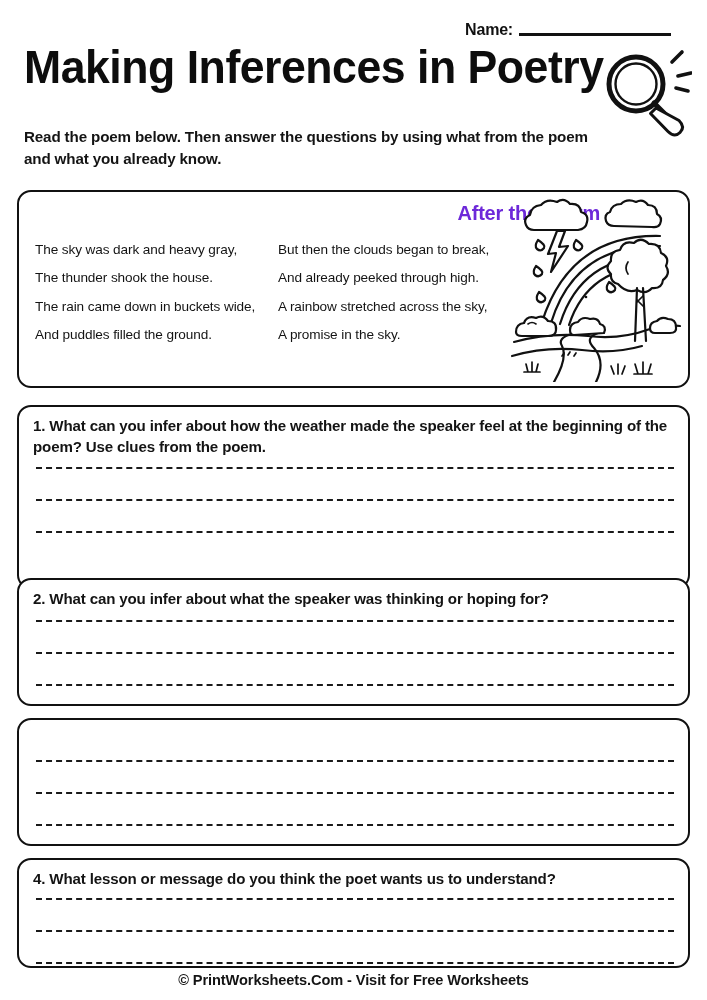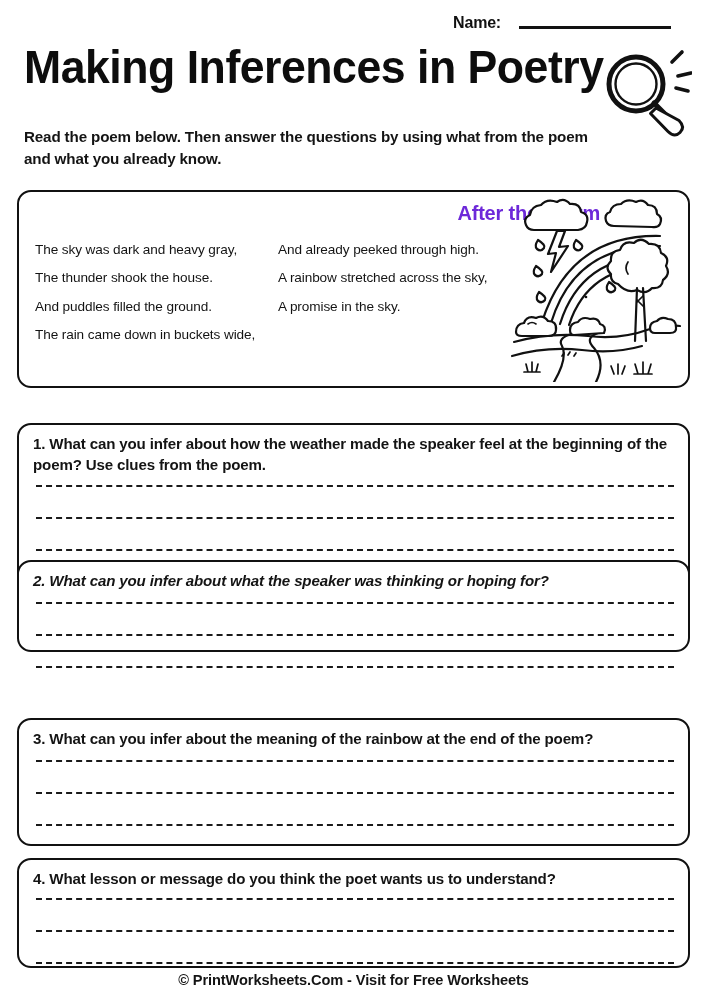--- a/index.html
+++ b/index.html
@@ -20,25 +20,25 @@
   .page {
     position: absolute;
     inset: 0;
     width: 707px;
     height: 1000px;
   }
 
   
   .name-row {
     position: absolute;
-    top: 15px;
+    top: 22px;
     right: 36px;
     display: flex;
     align-items: flex-end;
-    gap: 18px;
+    gap: 6px;
   }
   .name-label {
     font-family: "Liberation Sans", sans-serif;
     font-size: 16px;
     font-weight: 700;
     letter-spacing: -0.2px;
     line-height: 1;
     color: #111;
   }
   .name-line {
@@ -150,23 +150,23 @@
   .q-lines {
     position: absolute;
     left: 17px;
     right: 14px;
   }
   .ans-line {
     height: 0;
     border-bottom: 2px dashed #1a1a1a;
   }
 
-  .q1 { top: 423px; height: 184px; }
+  .q1 { top: 405px; height: 184px; }
   .q1 .q-lines { top: 60px; }
-  .q2 { top: 560px; height: 92px; font-style: italic; }
+  .q2 { top: 578px; height: 128px; }
   .q2 .q-lines { top: 40px; }
   .q3 { top: 718px; height: 128px; }
   .q3 .q-lines { top: 40px; }
   .q4 { top: 858px; height: 110px; }
   .q4 .q-lines { top: 38px; }
 
   .ans-line.l1 { margin-top: 0px; }
   .ans-line.l2 { margin-top: 30px; }
   .ans-line.l3 { margin-top: 30px; }
 
@@ -209,24 +209,25 @@
 
   <div class="instructions">Read the poem below. Then answer the questions by using what from the poem and what you already know.</div>
 
   <div class="panel poem-panel">
     <div class="poem-title">After the Storm</div>
 
     <div class="poem-cols">
       <div class="poem-col">
         <div class="poem-line">The sky was dark and heavy gray,</div>
         <div class="poem-line">The thunder shook the house.</div>
+        <div class="poem-line">The rain came down in buckets wide,</div>
         <div class="poem-line">And puddles filled the ground.</div>
-        <div class="poem-line">The rain came down in buckets wide,</div>
       </div>
       <div class="poem-col">
+        <div class="poem-line">But then the clouds began to break,</div>
         <div class="poem-line">And already peeked through high.</div>
         <div class="poem-line">A rainbow stretched across the sky,</div>
         <div class="poem-line">A promise in the sky.</div>
       </div>
     </div>
 
     <div class="poem-art">
       <svg width="172" height="186" viewBox="0 0 172 186" fill="none" stroke="#111" stroke-width="2.2" stroke-linecap="round" stroke-linejoin="round">
 
         <path d="M24 34 Q18 34 16 29 Q13 22 20 19 Q21 10 31 9 Q37 2 47 6 Q54 1 60 8
@@ -295,21 +296,20 @@
   <div class="panel q-panel q2">
     <div class="q-text">2. What can you infer about what the speaker was thinking or hoping for?</div>
     <div class="q-lines">
       <div class="ans-line l1"></div>
       <div class="ans-line l2"></div>
       <div class="ans-line l3"></div>
     </div>
   </div>
 
   <div class="panel q-panel q3">
-    <div class="q-text">3. What can you infer about the meaning of the rainbow at the end of the poem?</div>
     <div class="q-lines">
       <div class="ans-line l1"></div>
       <div class="ans-line l2"></div>
       <div class="ans-line l3"></div>
     </div>
   </div>
 
   <div class="panel q-panel q4">
     <div class="q-text">4. What lesson or message do you think the poet wants us to understand?</div>
     <div class="q-lines">

